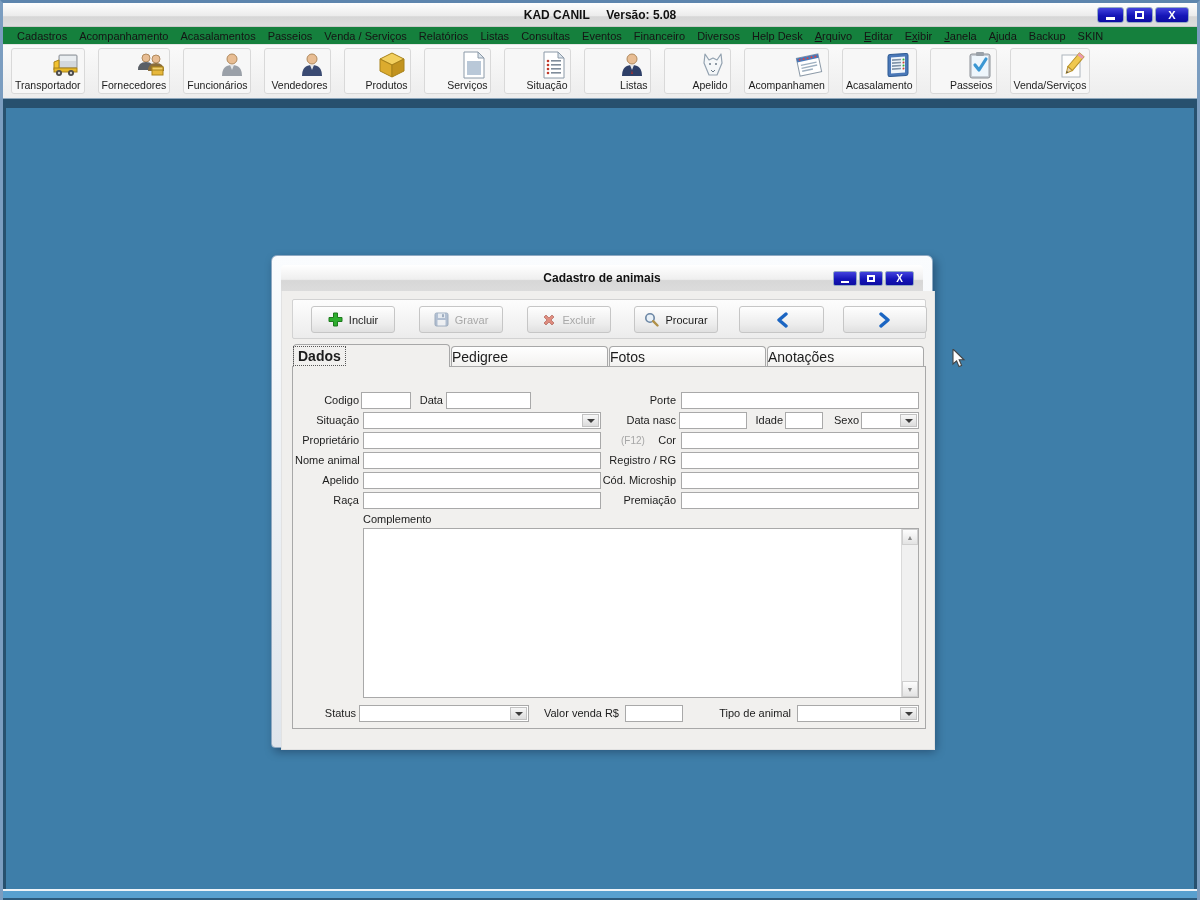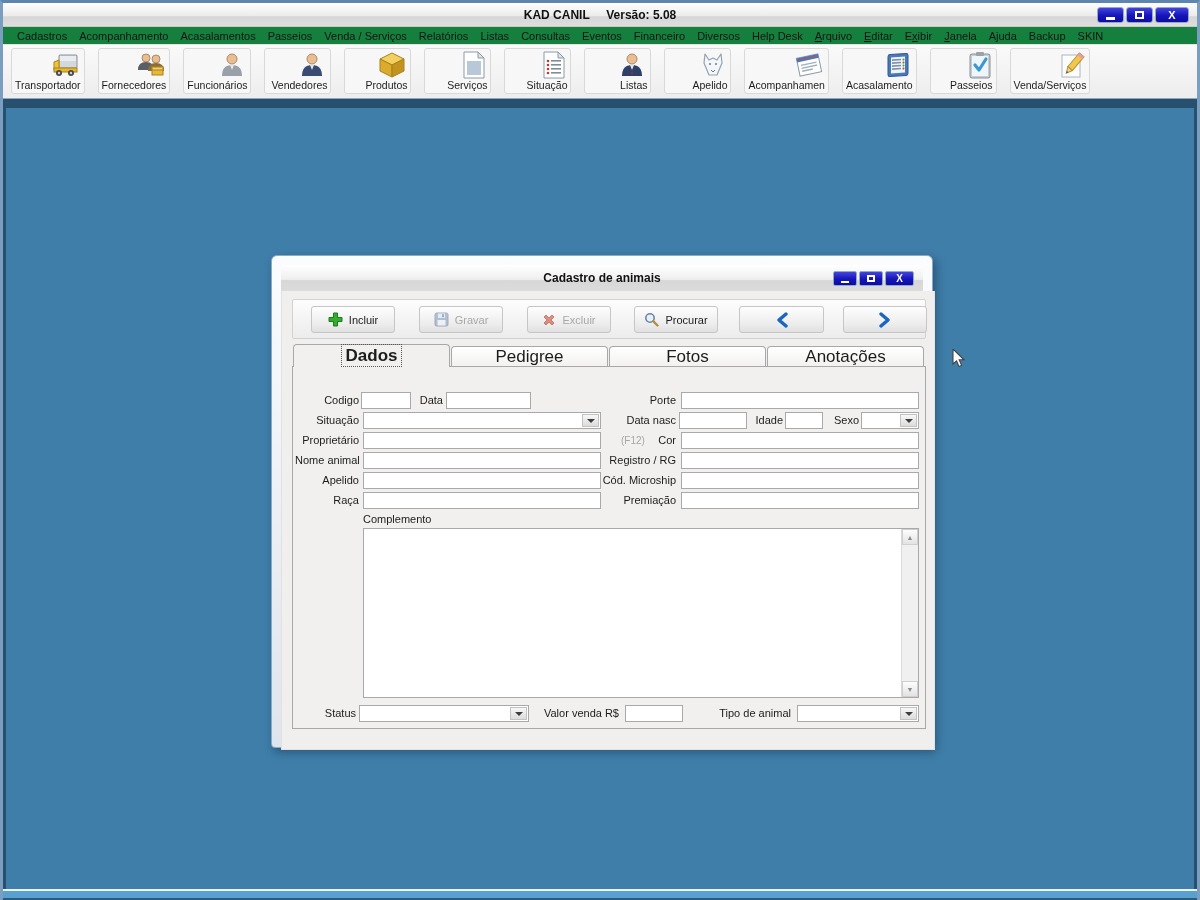--- a/index.html
+++ b/index.html
@@ -60,22 +60,22 @@
   .btn-panel { position:absolute; left:10px; top:8px; width:634px; height:40px;
       border:1px solid #d2d2d2; border-radius:2px; background:linear-gradient(#fdfdfd,#ececec); }
   .dbtn { position:absolute; top:6px; width:84px; height:27px; border:1px solid #c6c6c6; border-radius:3px;
       background:linear-gradient(#fefefe,#ececec 70%,#e0e0e0); display:flex; align-items:center; justify-content:center; gap:6px;
       font-size:11px; color:#1c1c1c; cursor:default; }
   .dbtn.disabled { color:#a8a8a8; }
   .dbtn.disabled svg { opacity:.55; }
 
   
   .tab { position:absolute; top:55px; height:21px; width:157px; background:linear-gradient(#ffffff,#f2f1ef);
-      border:1px solid #a8a8a8; border-bottom:none; border-radius:4px 4px 0 0; text-align:center;
-      font-size:17px; line-height:20px; color:#1c1c1c; z-index:1; cursor:default; }
+      border:1px solid #a8a8a8; border-bottom:none; border-radius:4px 4px 0 0; text-align:left;
+      font-size:14px; line-height:20px; color:#1c1c1c; z-index:1; cursor:default; }
   .tab.active { top:53px; height:23px; font-weight:bold; line-height:22px; z-index:3; background:#f1f0ee; }
   .tab.active .tab-label { outline:1px dotted #555; padding:1px 4px; }
 
   .tab-page { position:absolute; left:10px; top:75px; width:634px; height:363px; background:#f1f0ee; border:1px solid #a8a8a8; z-index:2; }
 
   .lbl { position:absolute; height:17px; line-height:17px; text-align:right; color:#1c1c1c; white-space:nowrap; }
   .hint { position:absolute; height:17px; line-height:17px; color:#a6a6a6; font-size:10px; }
   .inp { position:absolute; height:17px; border:1px solid #a9a9a9; background:#fff; font-family:inherit; font-size:11px; padding:0 3px; outline:none; }
   .combo { position:absolute; height:17px; border:1px solid #a9a9a9; background:#fff; display:flex; }
   .combo .cfield { flex:1; border:none; outline:none; font-family:inherit; font-size:11px; padding:0 3px; min-width:0; background:#fff; }

